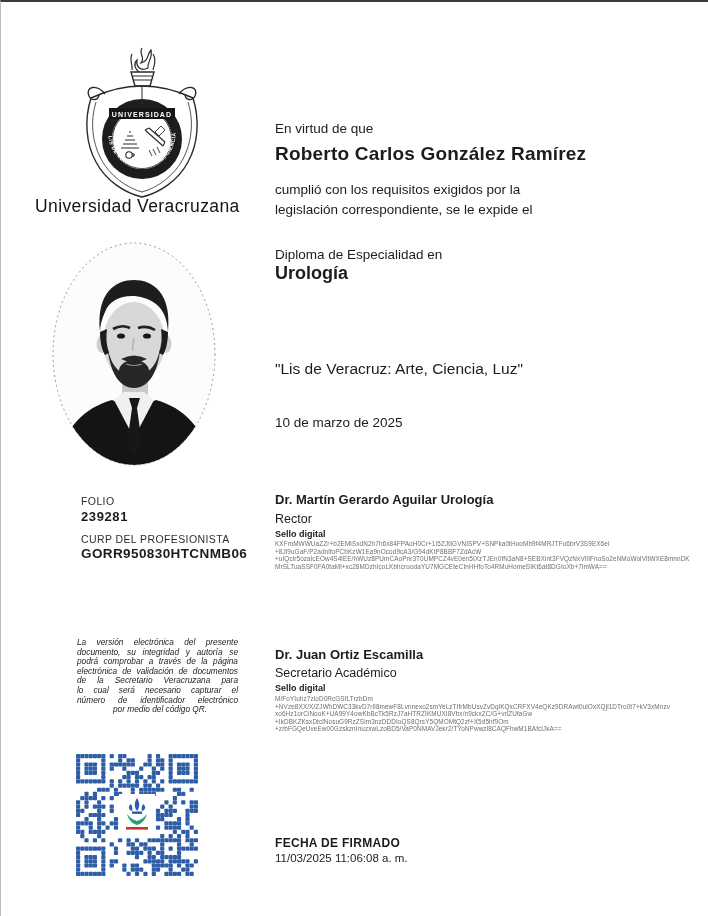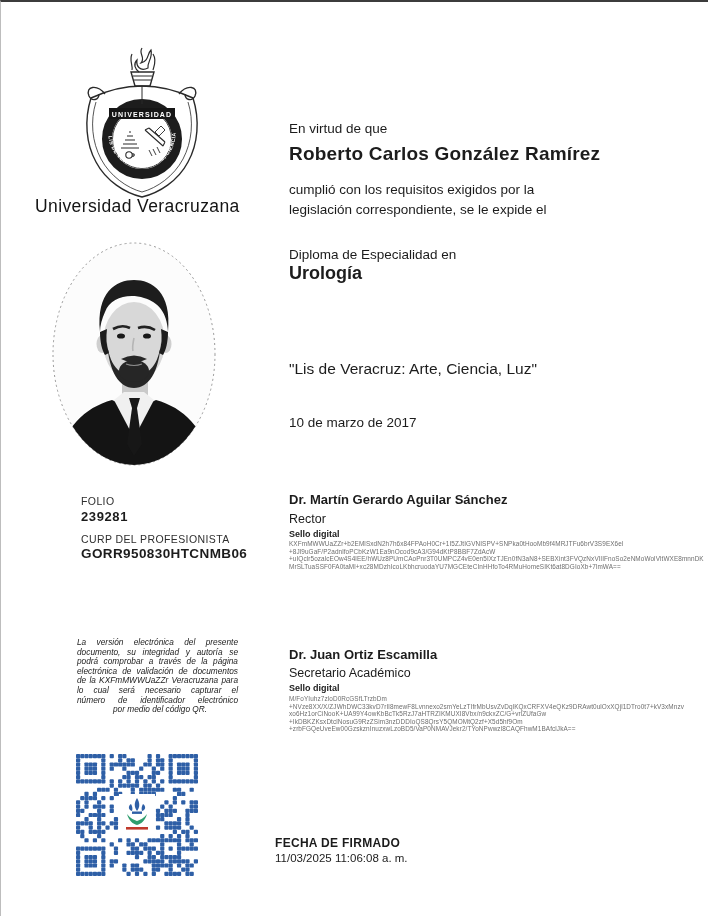--- a/index.html
+++ b/index.html
@@ -23,21 +23,21 @@
   .brand-name {
     position: absolute; left: 34px; top: 194px; width: 230px;
     font-size: 17.5px; letter-spacing: 0.4px; color: #141414;
     white-space: nowrap;
   }
 
   
   .portrait { position: absolute; left: 49px; top: 238px; width: 168px; height: 228px; }
 
   
-  .col-r { left: 288px; }
+  .col-r { left: 274px; }
   .intro       { top: 119px; font-size: 13.5px; }
   .recipient   { top: 141px; font-size: 19px; font-weight: bold; letter-spacing: 0.2px; }
   .body1       { top: 180px; font-size: 13.5px; }
   .body2       { top: 200px; font-size: 13.5px; }
   .diploma-type{ top: 245px; font-size: 13.5px; }
   .specialty   { top: 261px; font-size: 18px; font-weight: bold; }
   .motto       { top: 358px; font-size: 15.5px; }
   .location    { top: 392px; font-size: 13.5px; }
   .cert-date   { top: 413px; font-size: 13.5px; }
 
@@ -164,28 +164,28 @@
     </g>
   </svg>
 
   <div class="abs col-r intro">En virtud de que</div>
   <div class="abs col-r body1">cumplió con los requisitos exigidos por la</div>
   <div class="abs col-r recipient">Roberto Carlos González Ramírez</div>
   <div class="abs col-r body2">legislación correspondiente, se le expide el</div>
   <div class="abs col-r diploma-type">Diploma de Especialidad en</div>
   <div class="abs col-r specialty">Urología</div>
   <div class="abs col-r motto">"Lis de Veracruz: Arte, Ciencia, Luz"</div>
-  <div class="abs col-r cert-date">10 de marzo de 2017</div>
+  <div class="abs col-r cert-date">10 de marzo de 2025</div>
 
   <div class="abs small-label folio-label">FOLIO</div>
   <div class="abs folio-value">239281</div>
   <div class="abs small-label curp-label">CURP DEL PROFESIONISTA</div>
   <div class="abs curp-value">GORR950830HTCNMB06</div>
 
-  <div class="abs col-r sig-name sig1-name">Dr. Martín Gerardo Aguilar Sánchez</div>
+  <div class="abs col-r sig-name sig1-name">Dr. Martín Gerardo Aguilar Urología</div>
   <div class="abs col-r sig-title sig1-title">Rector</div>
   <div class="abs col-r sig-seal-label sig1-seal">Sello digital</div>
   <div class="abs col-r sig-hash sig1-hash">
     <div>KXFmMWWUaZZr+b2EMlSxdN2h7h6x84FPAoH0Cr+1I5ZJtIGVNISPV+SNPka0tHooMb9f4MRJTFu6brV3S9EX6el</div>
     <div>+8Jl9uGaF/P2adnlfoPCbKzW1Ea9nOcod9cA3/G94dKtP8BBF7ZdAcW</div>
     <div>+uIQclr5ozalcEOw4S4lEE/hWUz8PUmCAoPnr3T0UMPCZ4vE0en5IXzTJEn0fN3aN8+SEBXint3FVQzNxVIlIFnoSo2eNMoWolVltWXE8mnnDK</div>
     <div>MrSLTuaSSF0FA0taMl+xc28MDzhIcoLKbhcruodaYU7MGCEteCInHHfoTo4RMuHomeSIKt6at8DGIoXb+7lmWA==</div>
   </div>
 
   <div class="abs col-r sig-name sig2-name">Dr. Juan Ortiz Escamilla</div>
@@ -197,21 +197,21 @@
     <div>xo6Hz1orCiNooK+UA99Y4owKbBcTk5RzJ7aHTRZIKMUXI8Vbx/n9ckxZC/G+vrlZUfaGw</div>
     <div>+IkDBKZKsxDtclNosuG9RzZSim3nzDDDIoQS8QrsY5QMOMtQ2zf+X5d5hf9Om</div>
     <div>+zrbFGQeUveEw00GzskznInuzxwLzoBD5/VaP0NMAVJekr2/TYoNPwwzl8CAQFhwM1BAfclJkA==</div>
   </div>
 
   <div class="abs validation">
     <div>La versión electrónica del presente</div>
     <div>documento, su integridad y autoría se</div>
     <div>podrá comprobar a través de la página</div>
     <div>electrónica de validación de documentos</div>
-    <div>de la KXFmMWWUaZZr Veracruzana para</div>
+    <div>de la Secretario Veracruzana para</div>
     <div>lo cual será necesario capturar el</div>
     <div>número de identificador electrónico</div>
     <div>por medio del código QR.</div>
   </div>
 
   <div class="abs qr-wrap">
     <svg id="qr-svg" viewBox="0 0 29 29" aria-hidden="true">
         <rect x="0" y="0" width="1" height="1" rx="0.22" fill="#2e5fa6"></rect>
         <rect x="1" y="0" width="1" height="1" rx="0.22" fill="#2e5fa6"></rect>
         <rect x="2" y="0" width="1" height="1" rx="0.22" fill="#2e5fa6"></rect>

